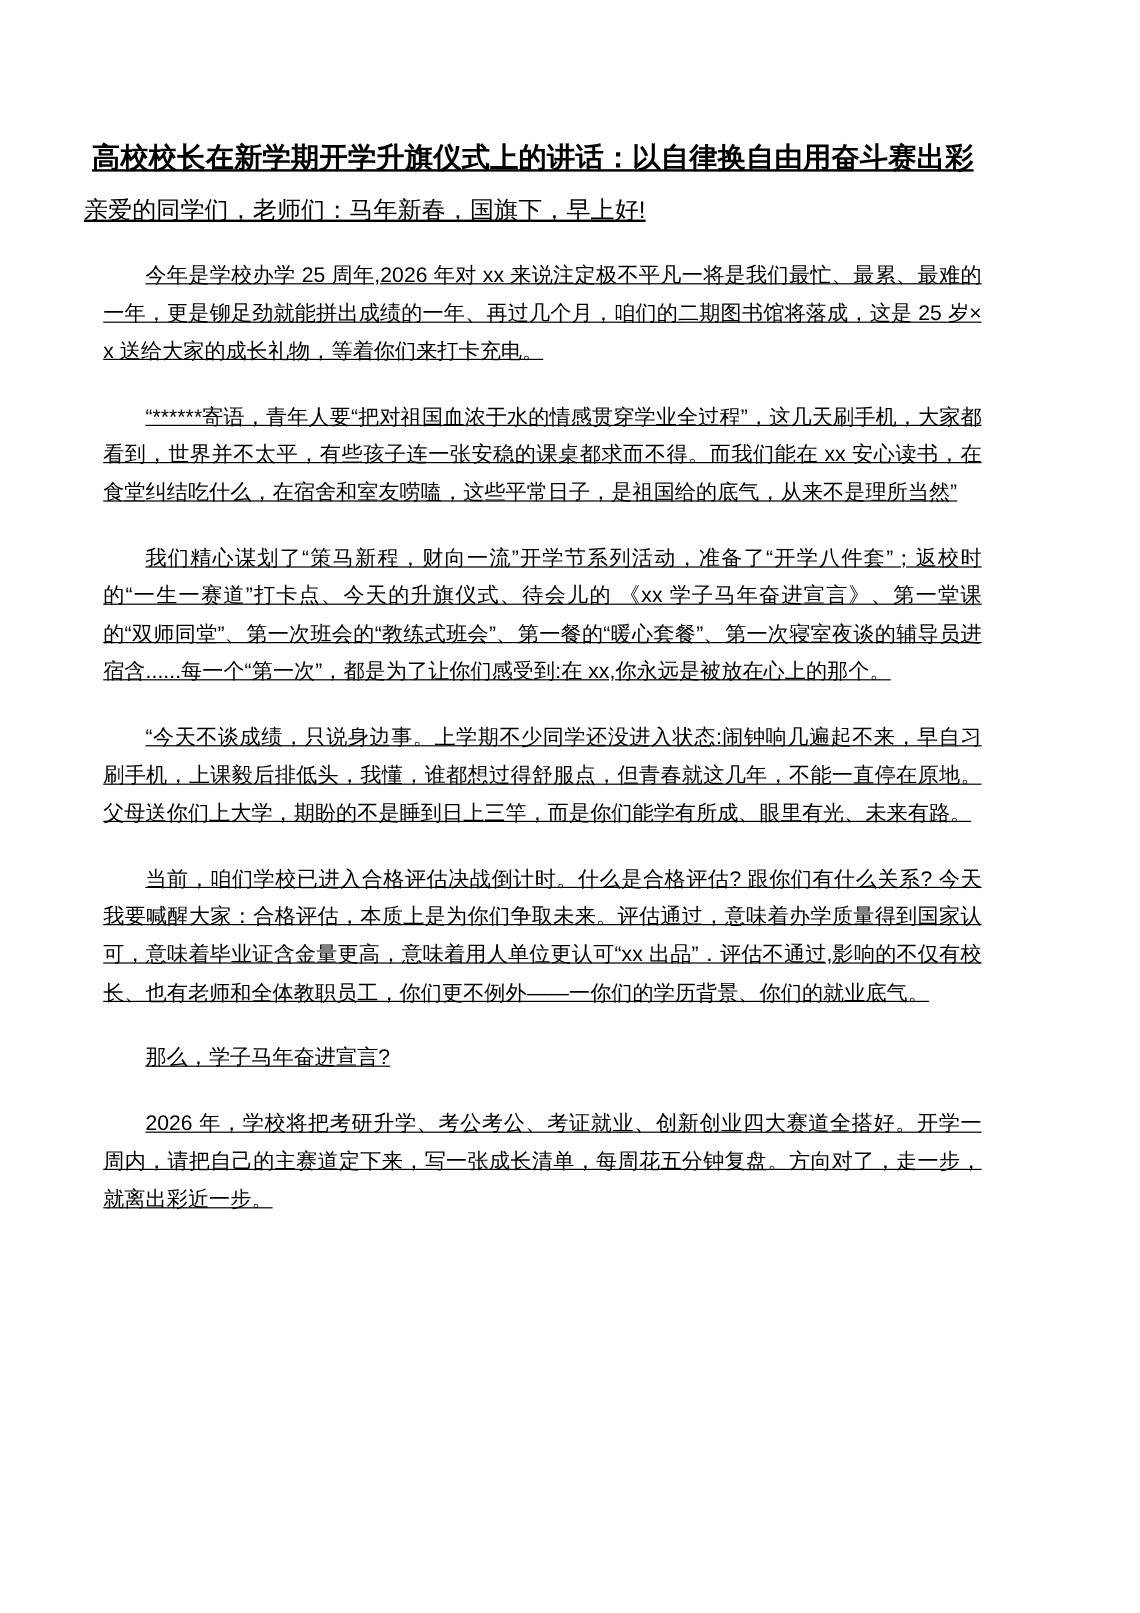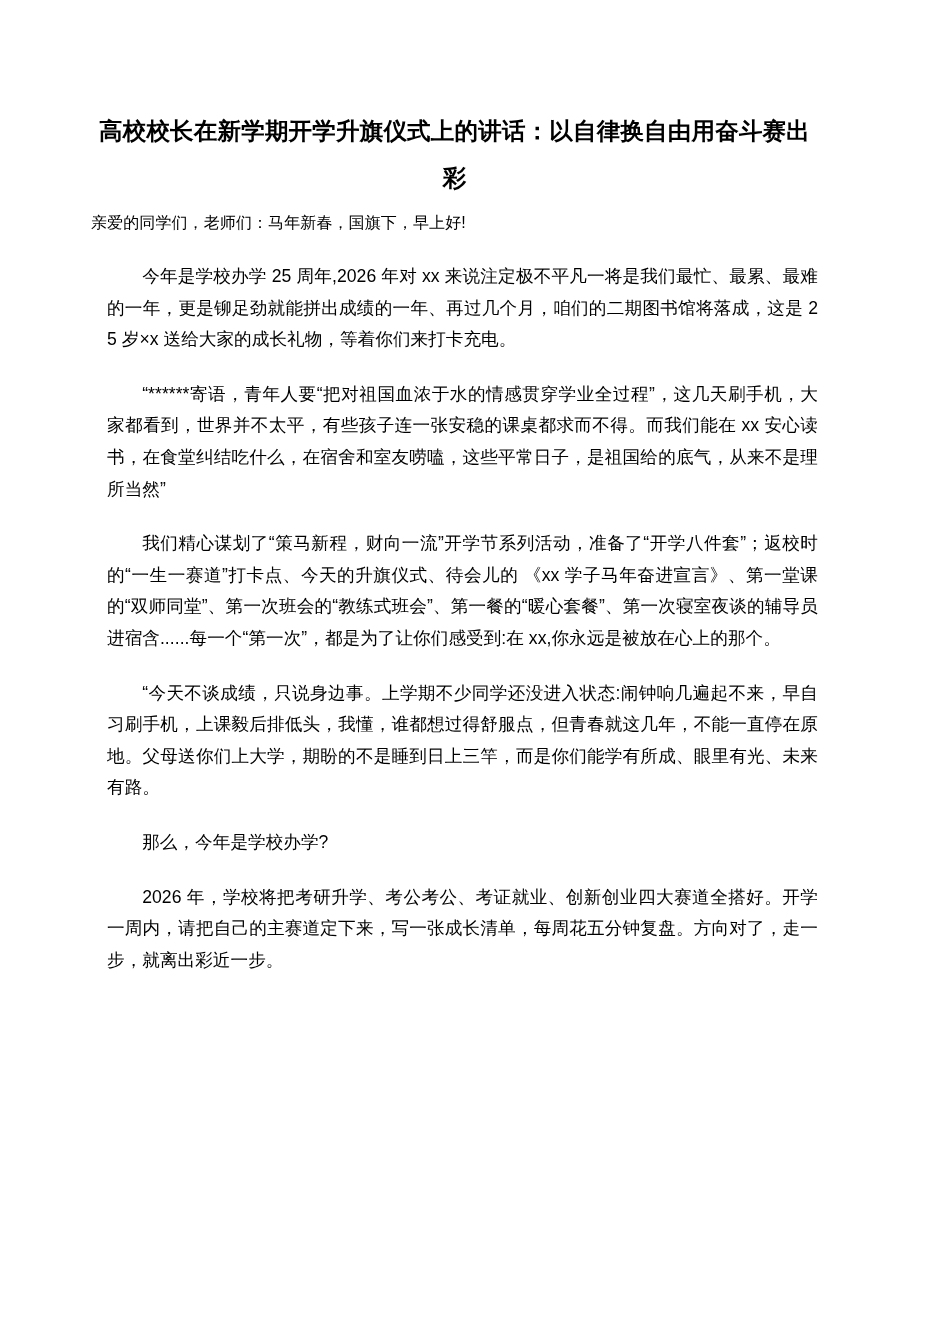--- a/index.html
+++ b/index.html
@@ -13,33 +13,34 @@
     font-family: "Liberation Sans", "DejaVu Sans", sans-serif;
     color: #000000;
     -webkit-font-smoothing: antialiased;
   }
   .page {
     position: relative;
     width: 950px;
     height: 1344px;
     background: #ffffff;
     box-sizing: border-box;
-    padding: 108px 132px 0 91px;
+    padding: 108px 132px 0 70px;
+    text-decoration: underline;
   }
   .doc-title {
     font-size: 23.5px;
     font-weight: bold;
     line-height: 47px;
     text-align: center;
     letter-spacing: 0.2px;
     margin: 0 0 6px 0;
     color: #000000;
   }
   .salutation {
-    font-size: 16px;
+    font-size: 20px;
     line-height: 30px;
     margin: 5px 0 0 0;
     text-align: justify;
     text-align-last: left;
     letter-spacing: 0.1px;
   }
   .body-par {
     font-size: 17.6px;
     line-height: 31.6px;
     margin: 23px 0 0 16px;
@@ -60,19 +61,20 @@
   <p class="salutation">亲爱的同学们，老师们：马年新春，国旗下，早上好!</p>
 
   <p class="body-par">今年是学校办学 25 周年,2026 年对 xx 来说注定极不平凡一将是我们最忙、最累、最难的一年，更是铆足劲就能拼出成绩的一年、再过几个月，咱们的二期图书馆将落成，这是 25 岁×x 送给大家的成长礼物，等着你们来打卡充电。</p>
 
   <p class="body-par">“******寄语，青年人要“把对祖国血浓于水的情感贯穿学业全过程”，这几天刷手机，大家都看到，世界并不太平，有些孩子连一张安稳的课桌都求而不得。而我们能在 xx 安心读书，在食堂纠结吃什么，在宿舍和室友唠嗑，这些平常日子，是祖国给的底气，从来不是理所当然”</p>
 
   <p class="body-par">我们精心谋划了“策马新程，财向一流”开学节系列活动，准备了“开学八件套”；返校时的“一生一赛道”打卡点、今天的升旗仪式、待会儿的 《xx 学子马年奋进宣言》、第一堂课的“双师同堂”、第一次班会的“教练式班会”、第一餐的“暖心套餐”、第一次寝室夜谈的辅导员进宿含......每一个“第一次”，都是为了让你们感受到:在 xx,你永远是被放在心上的那个。</p>
 
   <p class="body-par">“今天不谈成绩，只说身边事。上学期不少同学还没进入状态:闹钟响几遍起不来，早自习刷手机，上课毅后排低头，我懂，谁都想过得舒服点，但青春就这几年，不能一直停在原地。父母送你们上大学，期盼的不是睡到日上三竿，而是你们能学有所成、眼里有光、未来有路。</p>
 
+  <p class="body-par">当前，咱们学校已进入合格评估决战倒计时。什么是合格评估? 跟你们有什么关系? 今天我要喊醒大家：合格评估，本质上是为你们争取未来。评估通过，意味着办学质量得到国家认可，意味着毕业证含金量更高，意味着用人单位更认可“xx 出品”．评估不通过,影响的不仅有校长、也有老师和全体教职员工，你们更不例外——一你们的学历背景、你们的就业底气。</p>
 
 
-  <p class="body-par">那么，今年是学校办学?</p>
+  <p class="body-par">那么，学子马年奋进宣言?</p>
 
   <p class="body-par">2026 年，学校将把考研升学、考公考公、考证就业、创新创业四大赛道全搭好。开学一周内，请把自己的主赛道定下来，写一张成长清单，每周花五分钟复盘。方向对了，走一步，就离出彩近一步。</p>
 
 </div>
 
 </body></html>

